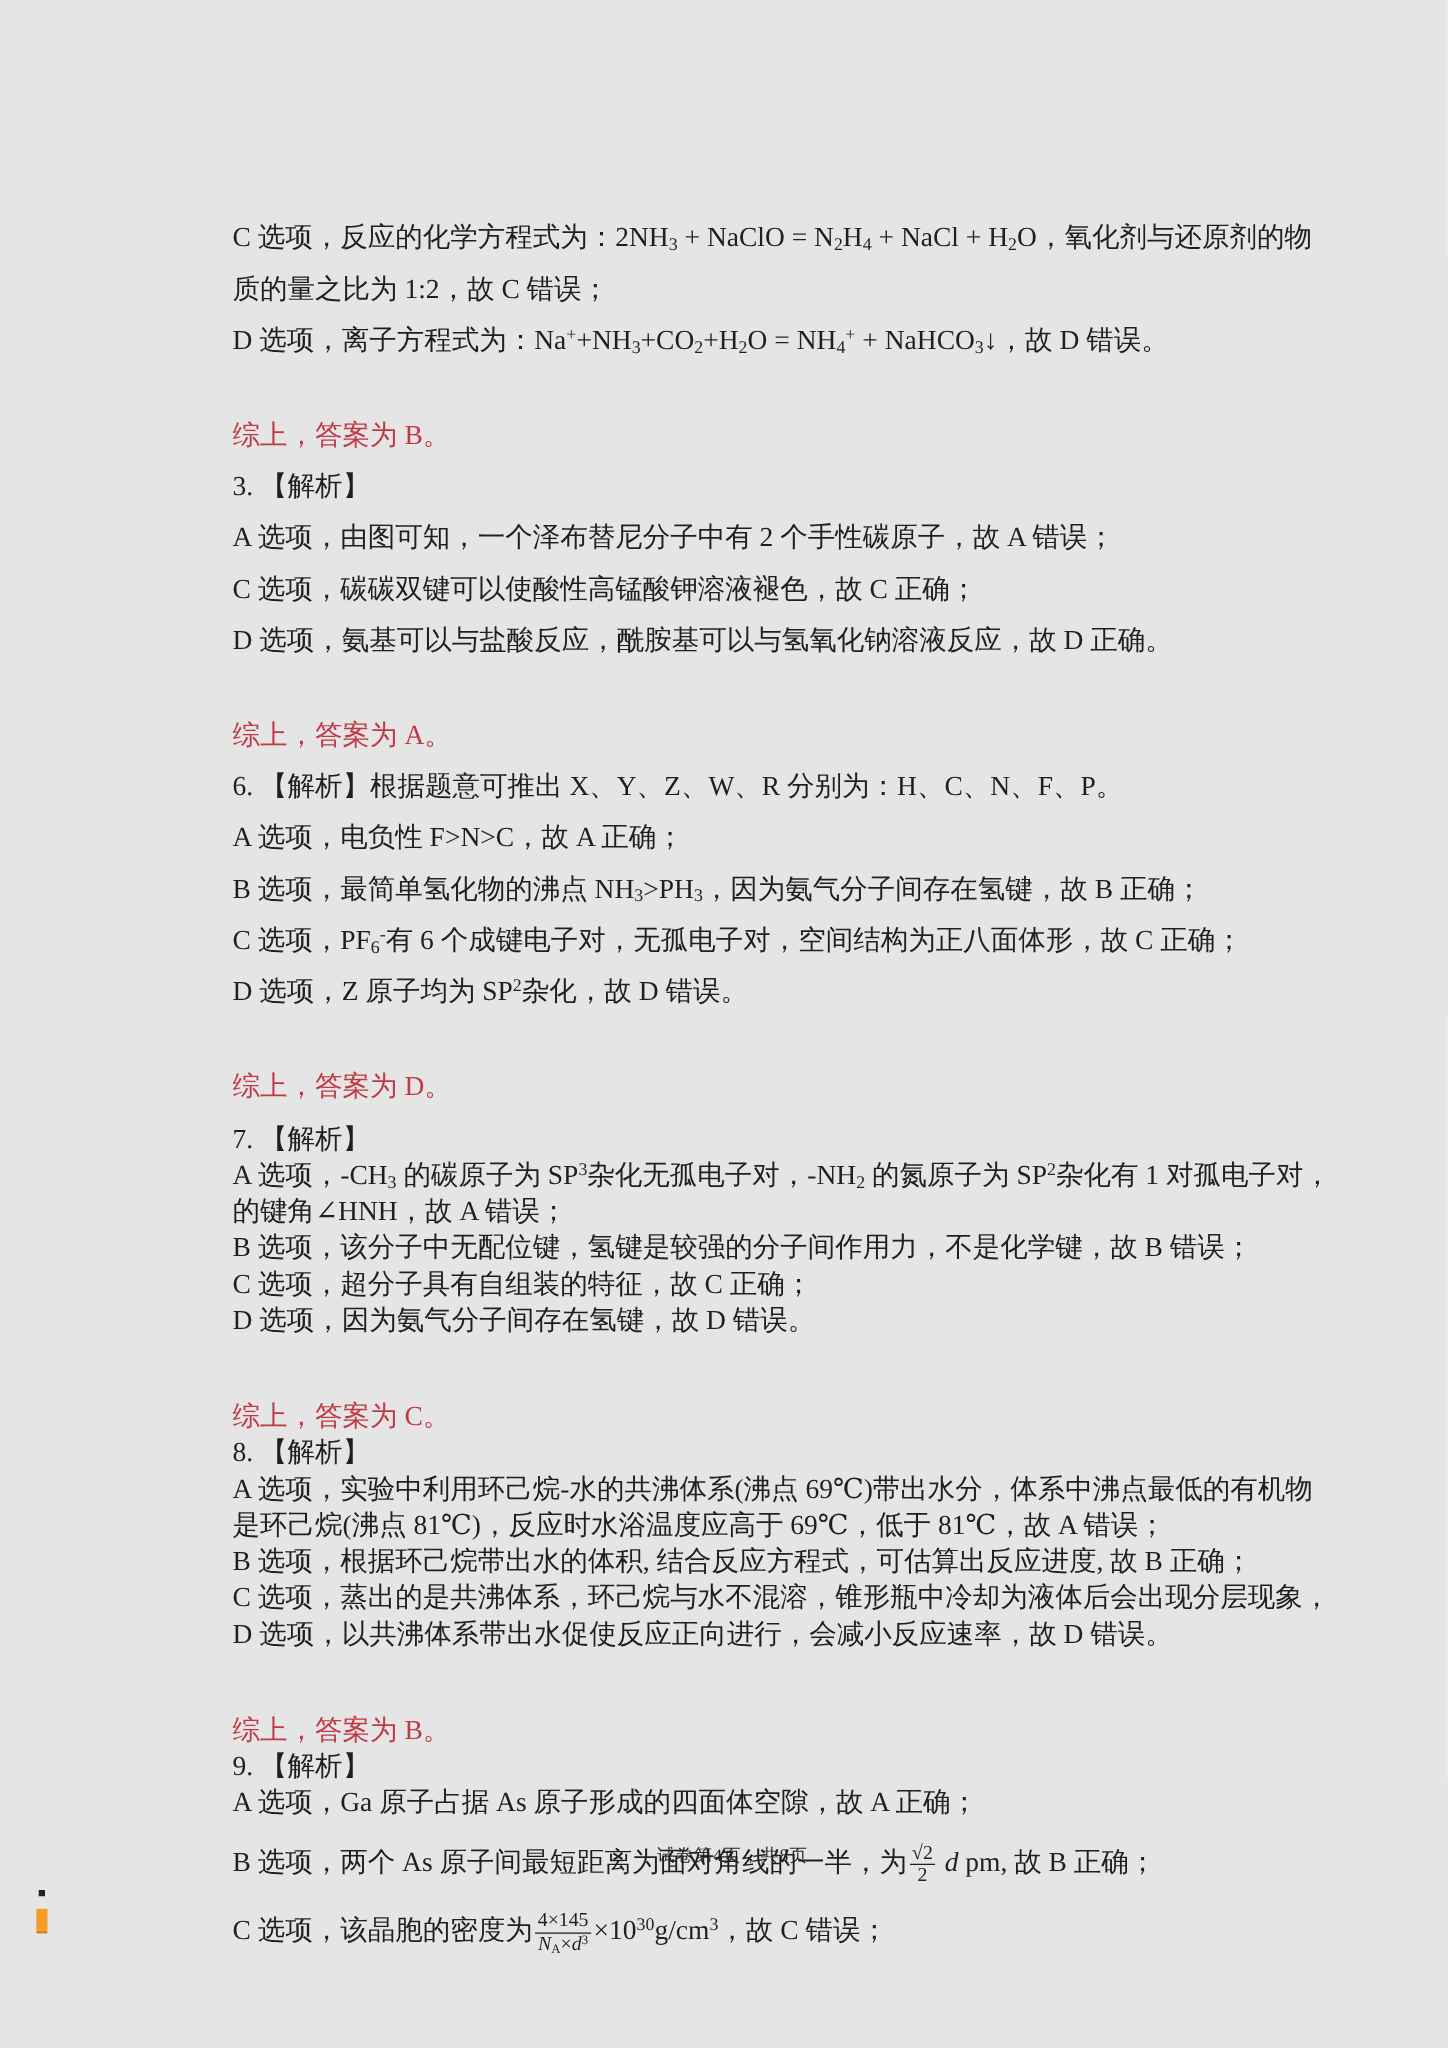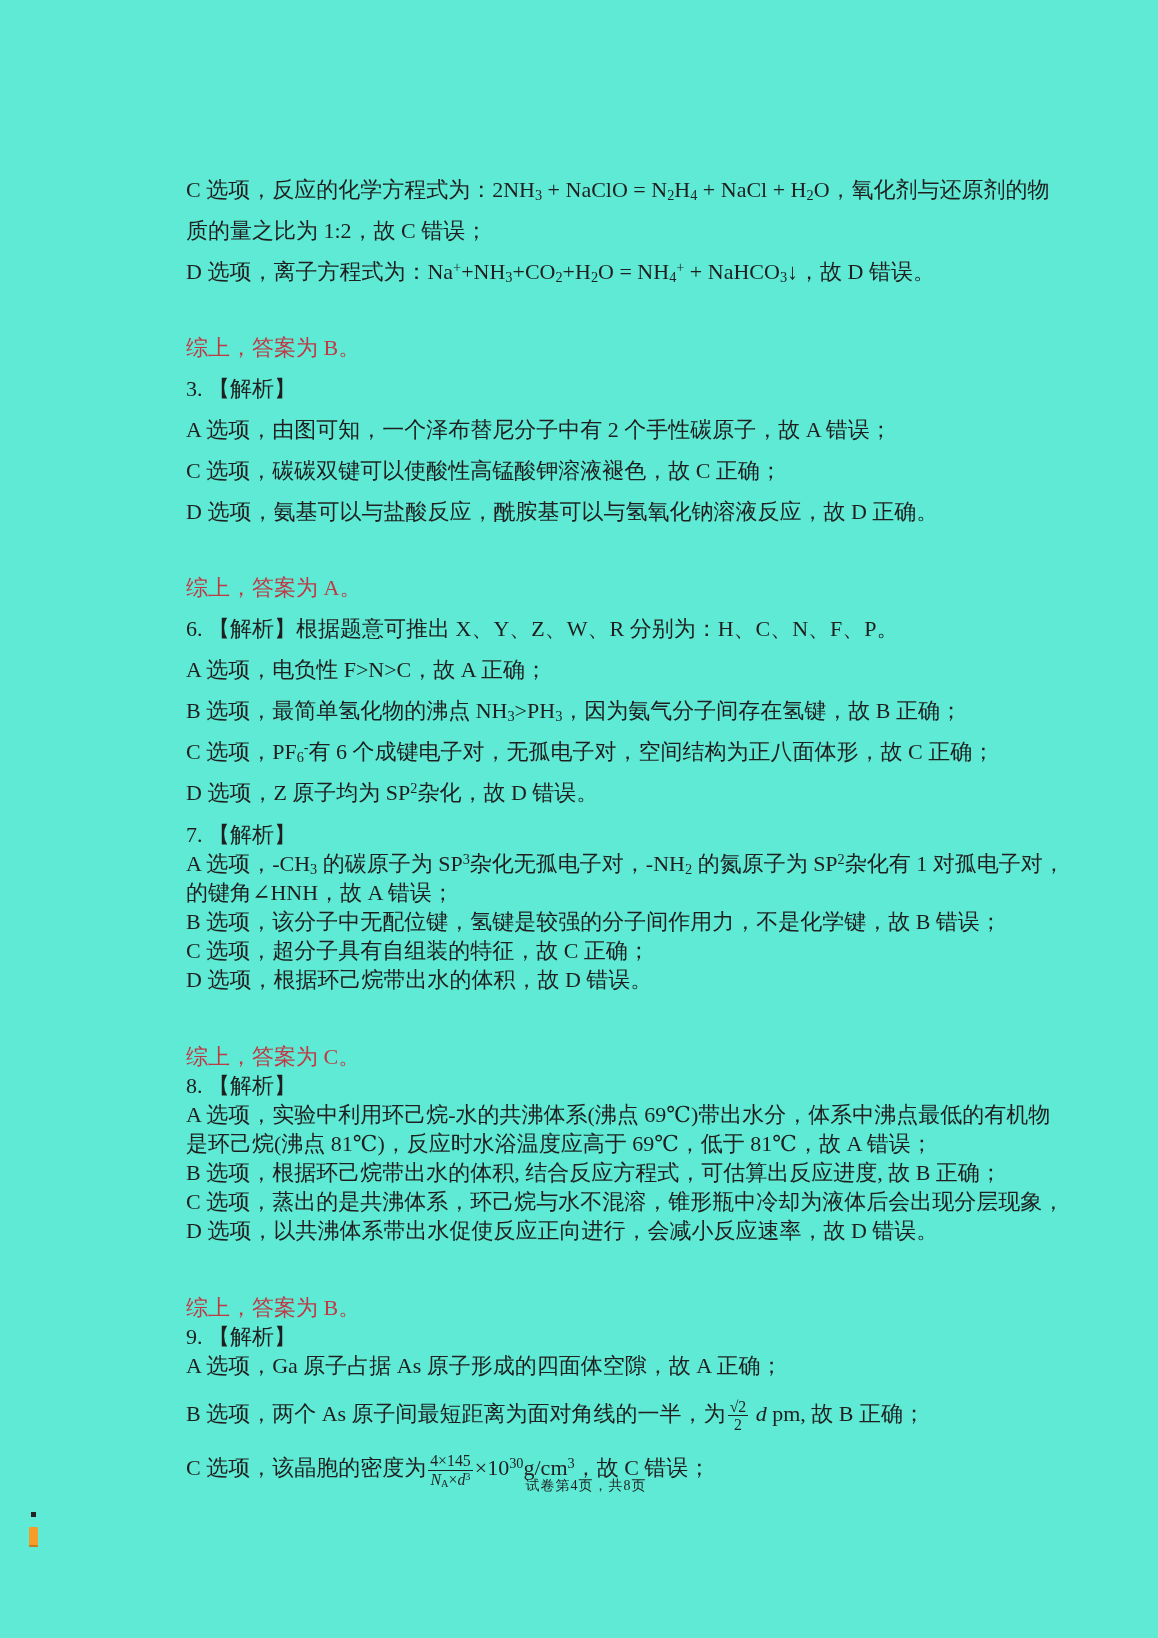--- a/index.html
+++ b/index.html
@@ -4,21 +4,21 @@
 <style>
   html,body{margin:0;padding:0;}
   body{
     width:1158px;height:1638px;
     background:#fdfdfd;
     overflow:hidden;
     position:relative;
     font-family:"Liberation Serif","DejaVu Serif",serif;
     color:var(--text_color,#1f1f1f);
   }
-  .page{position:absolute;inset:0;background:#5eead4;}
+  .page{position:absolute;inset:0;background:#e5e5e5;}
   .doc{
     position:absolute;left:186px;top:176px;width:800px;
     font-size:22px;
   }
   .line{white-space:nowrap;margin:0;}
   .line.loose{line-height:28px;margin-bottom:13px;}
   .line.tight{line-height:29px;margin-bottom:0;}
   .line.formula{line-height:40px;margin-top:14px;margin-bottom:0;}
   .line.answer{color:var(--accent_red,#bf3a45);margin-top:48px;}
   sub{font-size:0.65em;vertical-align:-0.22em;line-height:0;}
@@ -57,26 +57,27 @@
       <p class="line loose">3. 【解析】</p>
       <p class="line loose">A 选项，由图可知，一个泽布替尼分子中有 2 个手性碳原子，故 A 错误；</p>
       <p class="line loose">C 选项，碳碳双键可以使酸性高锰酸钾溶液褪色，故 C 正确；</p>
       <p class="line loose">D 选项，氨基可以与盐酸反应，酰胺基可以与氢氧化钠溶液反应，故 D 正确。</p>
       <p class="line loose answer">综上，答案为 A。</p>
       <p class="line loose">6. 【解析】根据题意可推出 X、Y、Z、W、R 分别为：H、C、N、F、P。</p>
       <p class="line loose">A 选项，电负性 F&gt;N&gt;C，故 A 正确；</p>
       <p class="line loose">B 选项，最简单氢化物的沸点 NH<sub>3</sub>&gt;PH<sub>3</sub>，因为氨气分子间存在氢键，故 B 正确；</p>
       <p class="line loose">C 选项，PF<sub>6</sub><sup>-</sup>有 6 个成键电子对，无孤电子对，空间结构为正八面体形，故 C 正确；</p>
       <p class="line loose">D 选项，Z 原子均为 SP<sup>2</sup>杂化，故 D 错误。</p>
+      <p class="line loose answer">综上，答案为 D。</p>
       <p class="line tight">7. 【解析】</p>
       <p class="line tight">A 选项，-CH<sub>3</sub> 的碳原子为 SP<sup>3</sup>杂化无孤电子对，-NH<sub>2</sub> 的氮原子为 SP<sup>2</sup>杂化有 1 对孤电子对，</p>
       <p class="line tight">的键角∠HNH，故 A 错误；</p>
       <p class="line tight">B 选项，该分子中无配位键，氢键是较强的分子间作用力，不是化学键，故 B 错误；</p>
       <p class="line tight">C 选项，超分子具有自组装的特征，故 C 正确；</p>
-      <p class="line tight">D 选项，根据环己烷带出水的体积，故 D 错误。</p>
+      <p class="line tight">D 选项，因为氨气分子间存在氢键，故 D 错误。</p>
       <p class="line tight answer">综上，答案为 C。</p>
       <p class="line tight">8. 【解析】</p>
       <p class="line tight">A 选项，实验中利用环己烷-水的共沸体系(沸点 69℃)带出水分，体系中沸点最低的有机物</p>
       <p class="line tight">是环己烷(沸点 81℃)，反应时水浴温度应高于 69℃，低于 81℃，故 A 错误；</p>
       <p class="line tight">B 选项，根据环己烷带出水的体积, 结合反应方程式，可估算出反应进度, 故 B 正确；</p>
       <p class="line tight">C 选项，蒸出的是共沸体系，环己烷与水不混溶，锥形瓶中冷却为液体后会出现分层现象，</p>
       <p class="line tight">D 选项，以共沸体系带出水促使反应正向进行，会减小反应速率，故 D 错误。</p>
       <p class="line tight answer">综上，答案为 B。</p>
       <p class="line tight">9.  【解析】</p>
       <p class="line tight">A 选项，Ga 原子占据 As 原子形成的四面体空隙，故 A 正确；</p>

